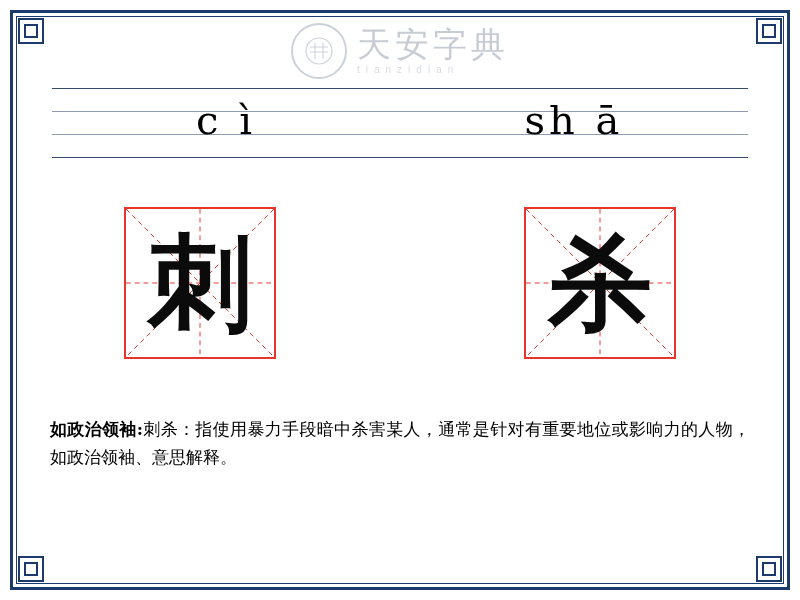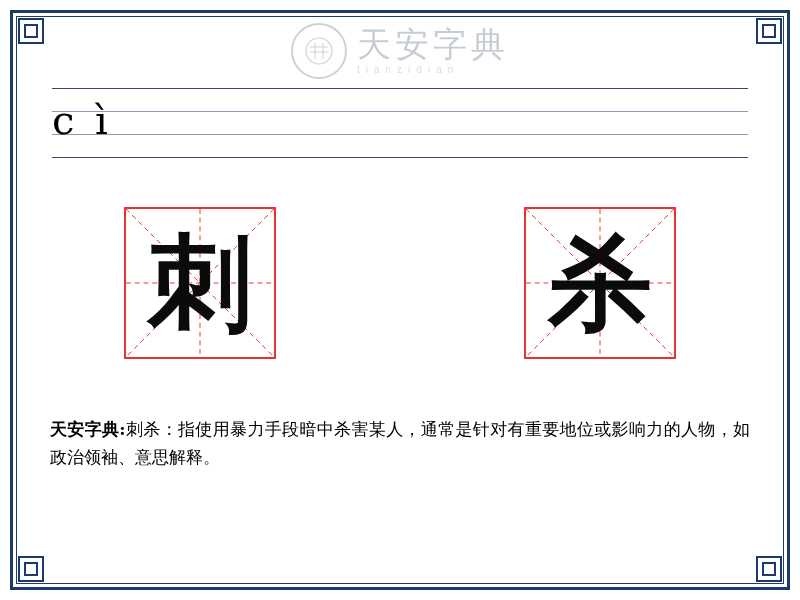--- a/index.html
+++ b/index.html
@@ -150,20 +150,21 @@
     left: 0;
     right: 0;
     top: 0;
     height: 69px;
     display: flex;
   }
   .pinyin-cell {
     flex: 1 1 50%;
     display: flex;
     align-items: center;
+    justify-content: center;
   }
   .pinyin {
     font-family: "DejaVu Serif", serif;
     font-size: 40px;
     color: #000000;
     letter-spacing: 4px;
     line-height: 1;
     transform: translateY(-3px);
   }
 
@@ -265,20 +266,23 @@
   </div>
 
   <div class="staff">
     <div class="line solid-strong l1"></div>
     <div class="line l2"></div>
     <div class="line l3"></div>
     <div class="line solid-strong l4"></div>
     <div class="pinyin-row">
       <div class="pinyin-cell">
         <div class="pinyin">c ì</div>
+      </div>
+      <div class="pinyin-cell">
+        <div class="pinyin">sh ā</div>
       </div>
     </div>
   </div>
 
   <div class="chars-row">
     <div class="char-cell">
       <div class="tianzi">
         <svg viewBox="0 0 152 152" preserveAspectRatio="none" aria-hidden="true">
           <line x1="0" y1="0" x2="152" y2="152" stroke="#e8352b" stroke-width="1" stroke-dasharray="5,4"></line>
           <line x1="152" y1="0" x2="0" y2="152" stroke="#e8352b" stroke-width="1" stroke-dasharray="5,4"></line>
@@ -295,16 +299,16 @@
           <line x1="152" y1="0" x2="0" y2="152" stroke="#e8352b" stroke-width="1" stroke-dasharray="5,4"></line>
           <line x1="0" y1="76" x2="152" y2="76" stroke="#e8352b" stroke-width="1" stroke-dasharray="5,4"></line>
           <line x1="76" y1="0" x2="76" y2="152" stroke="#e8352b" stroke-width="1" stroke-dasharray="5,4"></line>
         </svg>
         <div class="hanzi">杀</div>
       </div>
     </div>
   </div>
 
   <div class="definition">
-    <span class="label">天安字典:</span><span>刺杀：指使用暴力手段暗中杀害某人，通常是针对有重要地位或影响力的人物，如政治领袖、意思解释。</span>
+    <span class="label">如政治领袖:</span><span>刺杀：指使用暴力手段暗中杀害某人，通常是针对有重要地位或影响力的人物，如政治领袖、意思解释。</span>
   </div>
 
 </div>
 
 </body></html>

